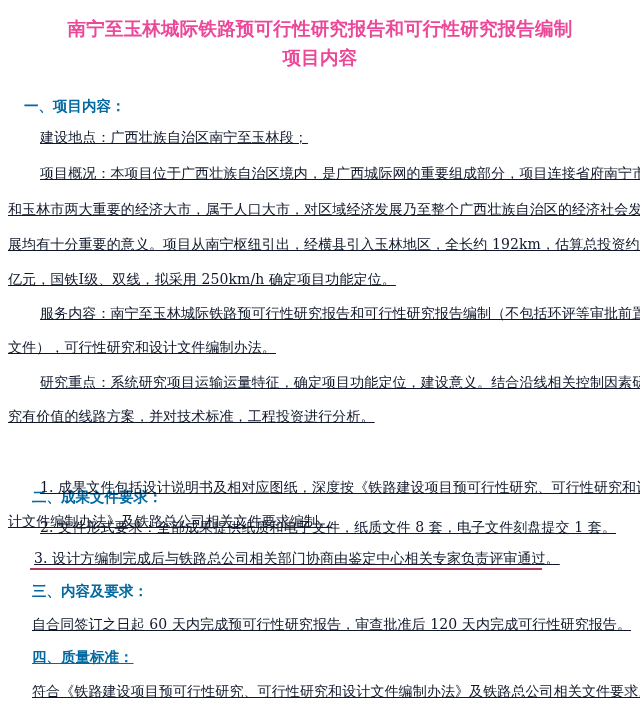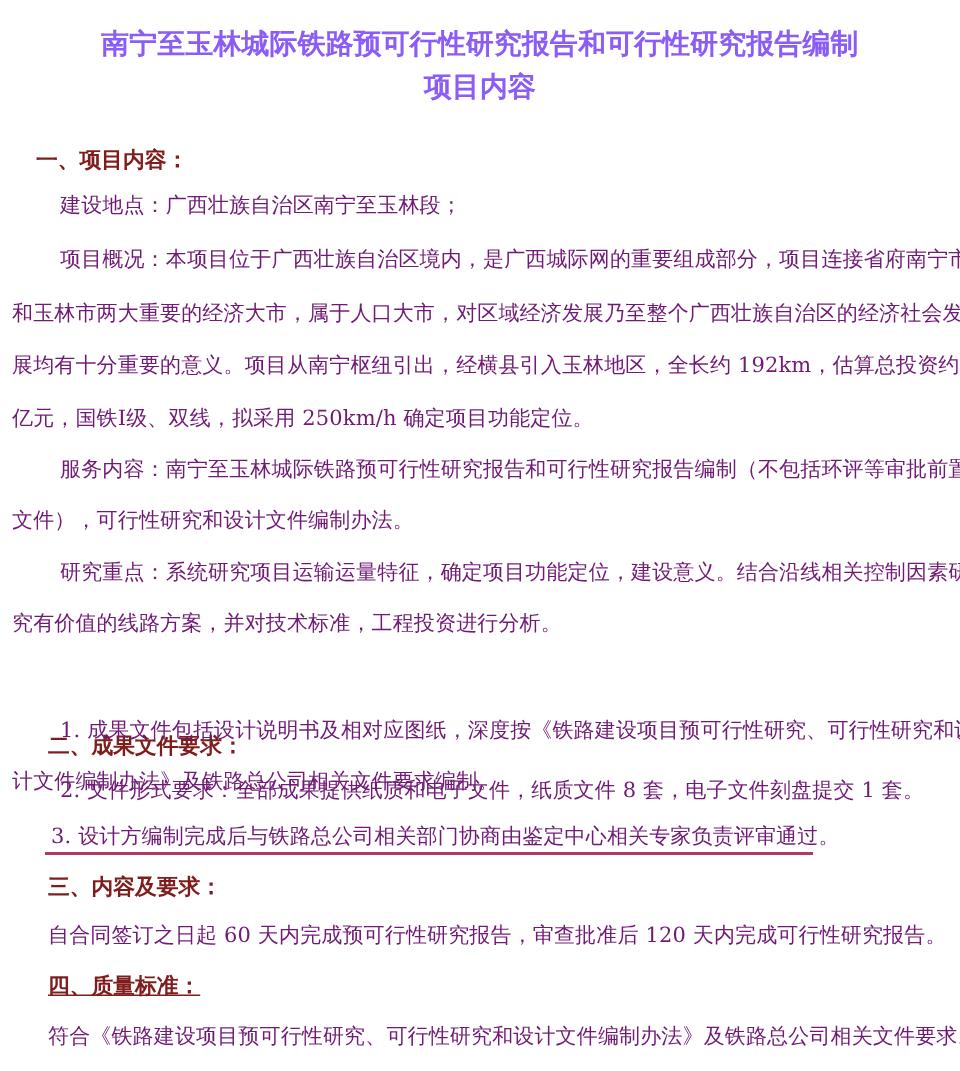--- a/index.html
+++ b/index.html
@@ -4,29 +4,29 @@
 <style>
   html, body { margin: 0; padding: 0; background: #ffffff; }
   body {
     width: 640px; height: 714px; overflow: hidden; position: relative;
     font-family: "DejaVu Serif", "Liberation Serif", serif;
     color: #222;
   }
   .title {
     position: absolute; left: 0; width: 640px; text-align: center;
     font-family: "DejaVu Sans", "Liberation Sans", sans-serif;
-    font-weight: bold; font-size: 18.5px; color: #8b5cf6; letter-spacing: 0.2px;
+    font-weight: bold; font-size: 18.5px; color: #ec4899; letter-spacing: 0.2px;
   }
   .line {
     position: absolute; font-size: 14px; line-height: 18px; white-space: nowrap;
-    color: #701a75; letter-spacing: 0.1px;
+    color: #0f172a; letter-spacing: 0.1px; text-decoration: underline;
   }
   .heading {
     position: absolute; font-family: "DejaVu Sans", "Liberation Sans", sans-serif;
-    font-weight: bold; font-size: 14.5px; color: #7f1d1d; white-space: nowrap;
+    font-weight: bold; font-size: 14.5px; color: #0369a1; white-space: nowrap;
   }
   .underline {
     position: absolute; left: 30px; top: 568px; width: 512px; height: 2px;
     background: #b03a62;
   }
 </style>
 </head>
 <body>
 
 <div>

